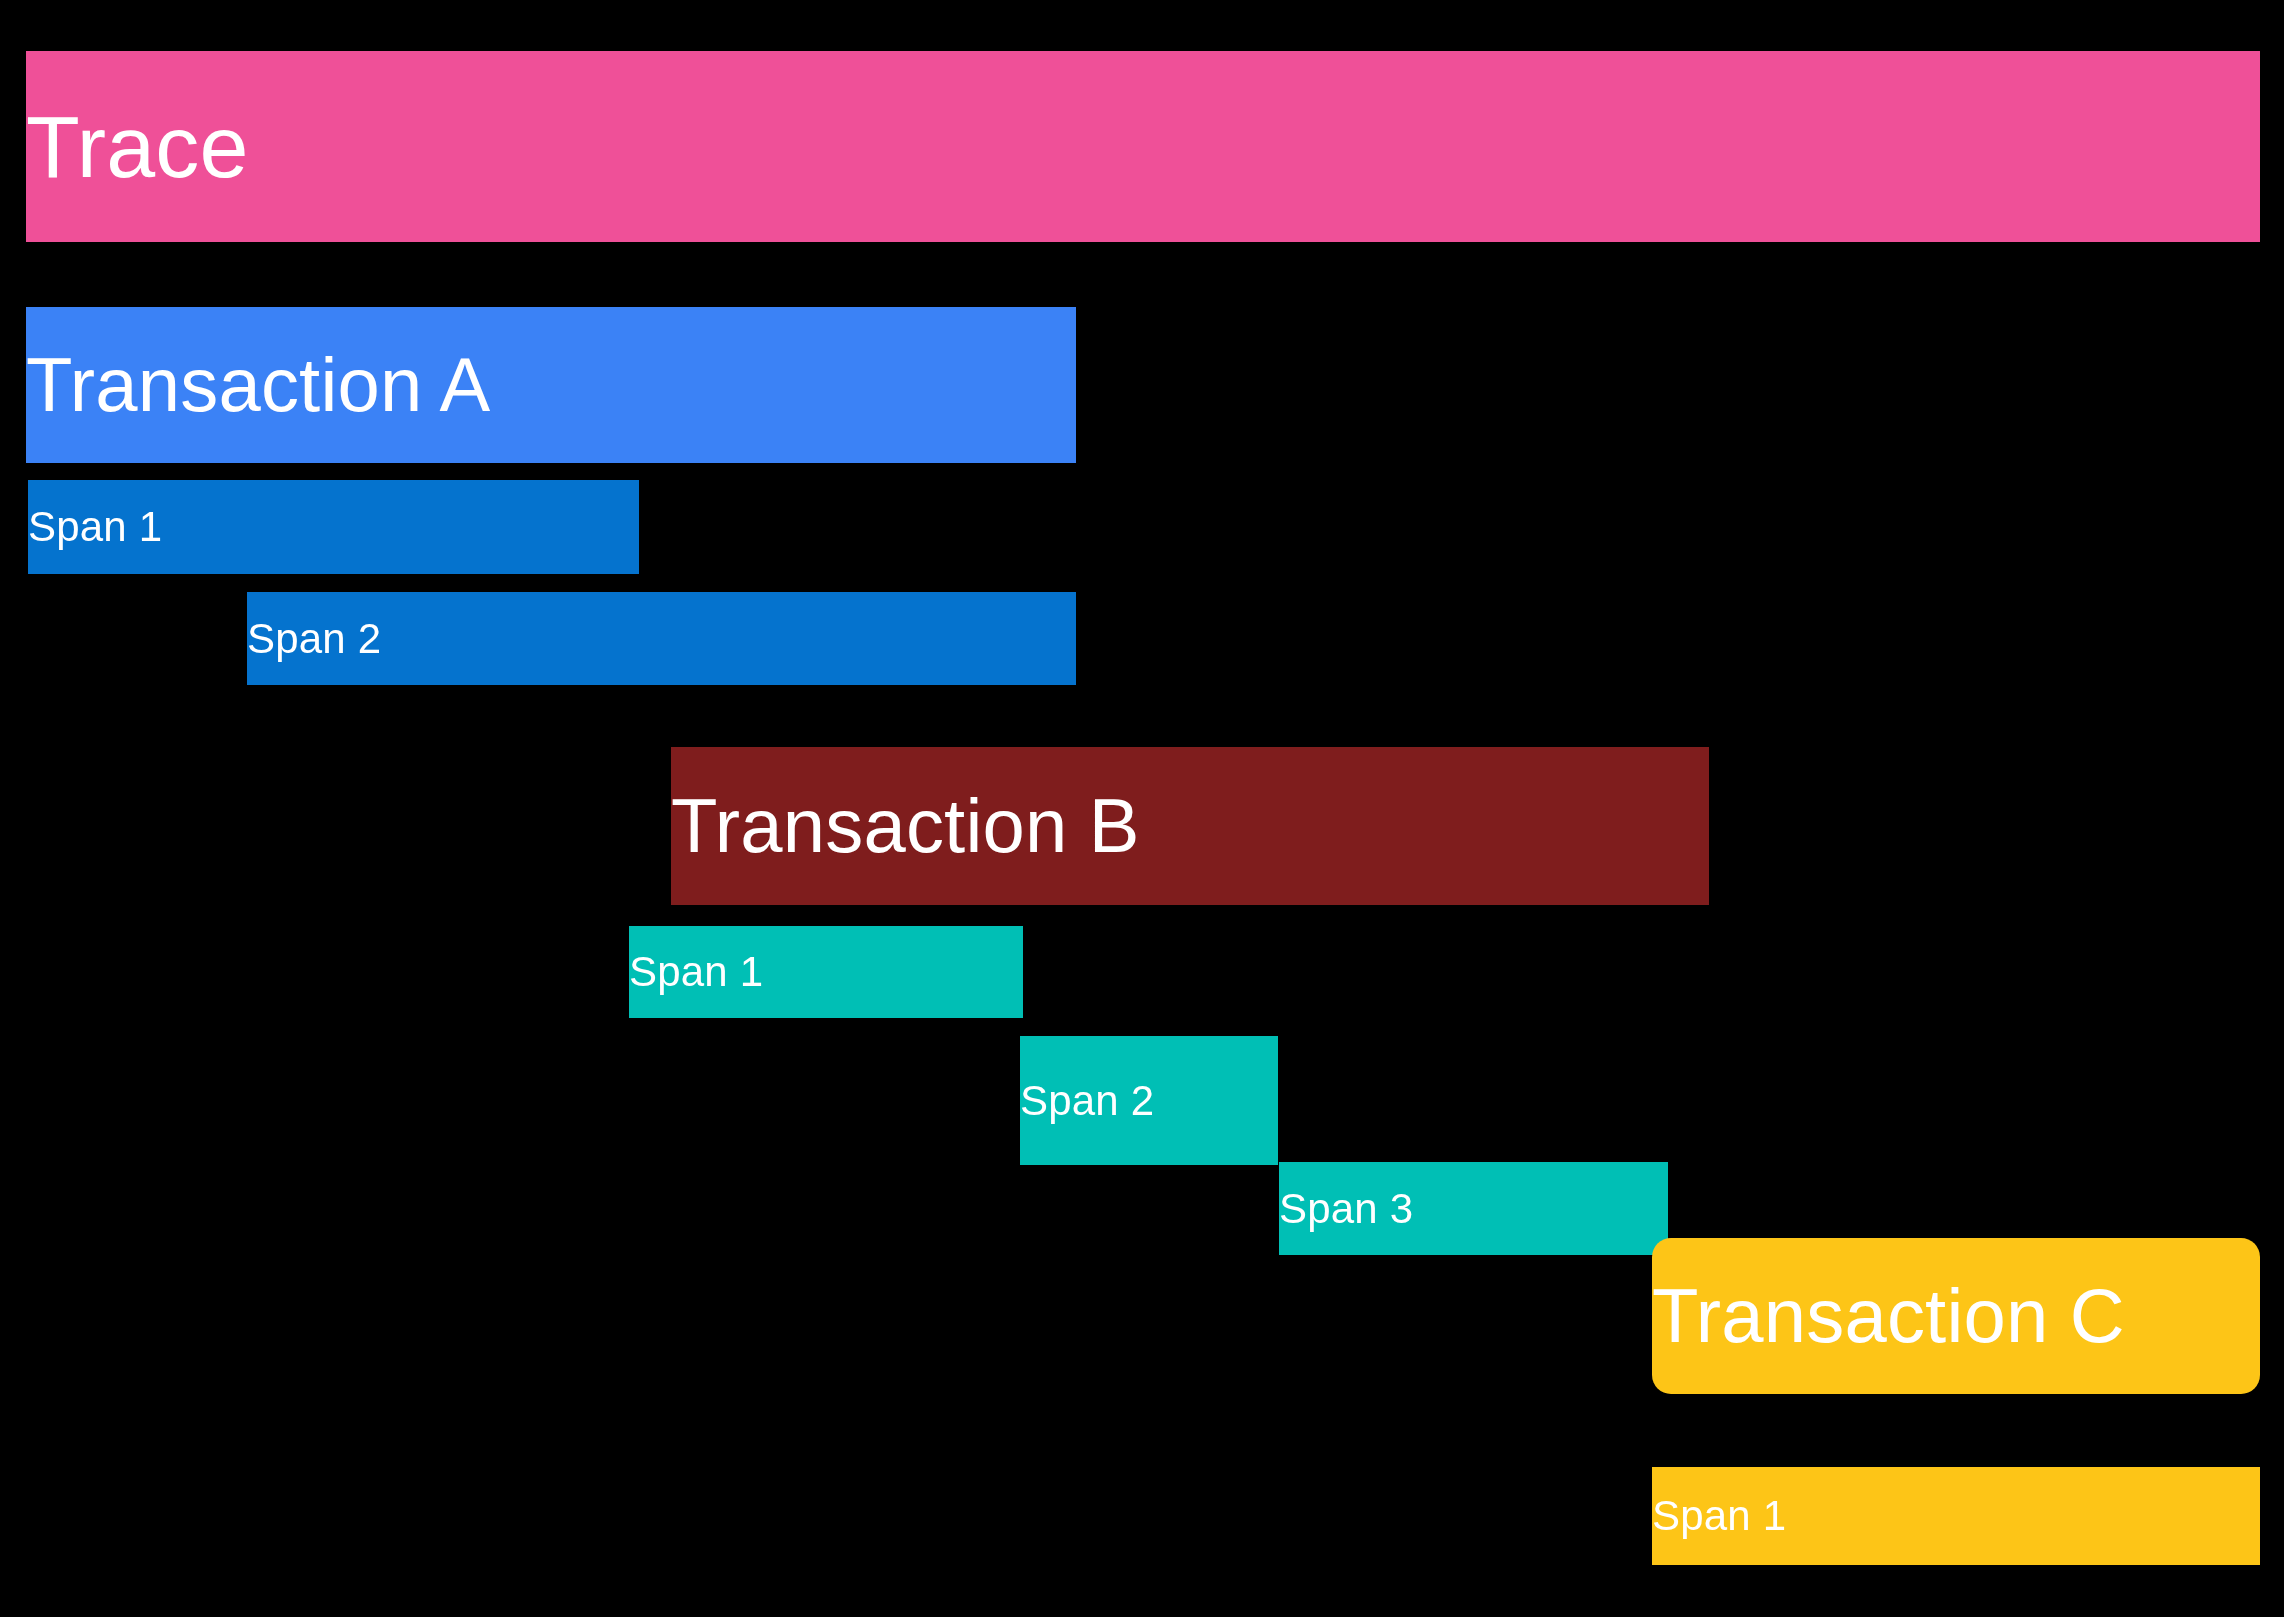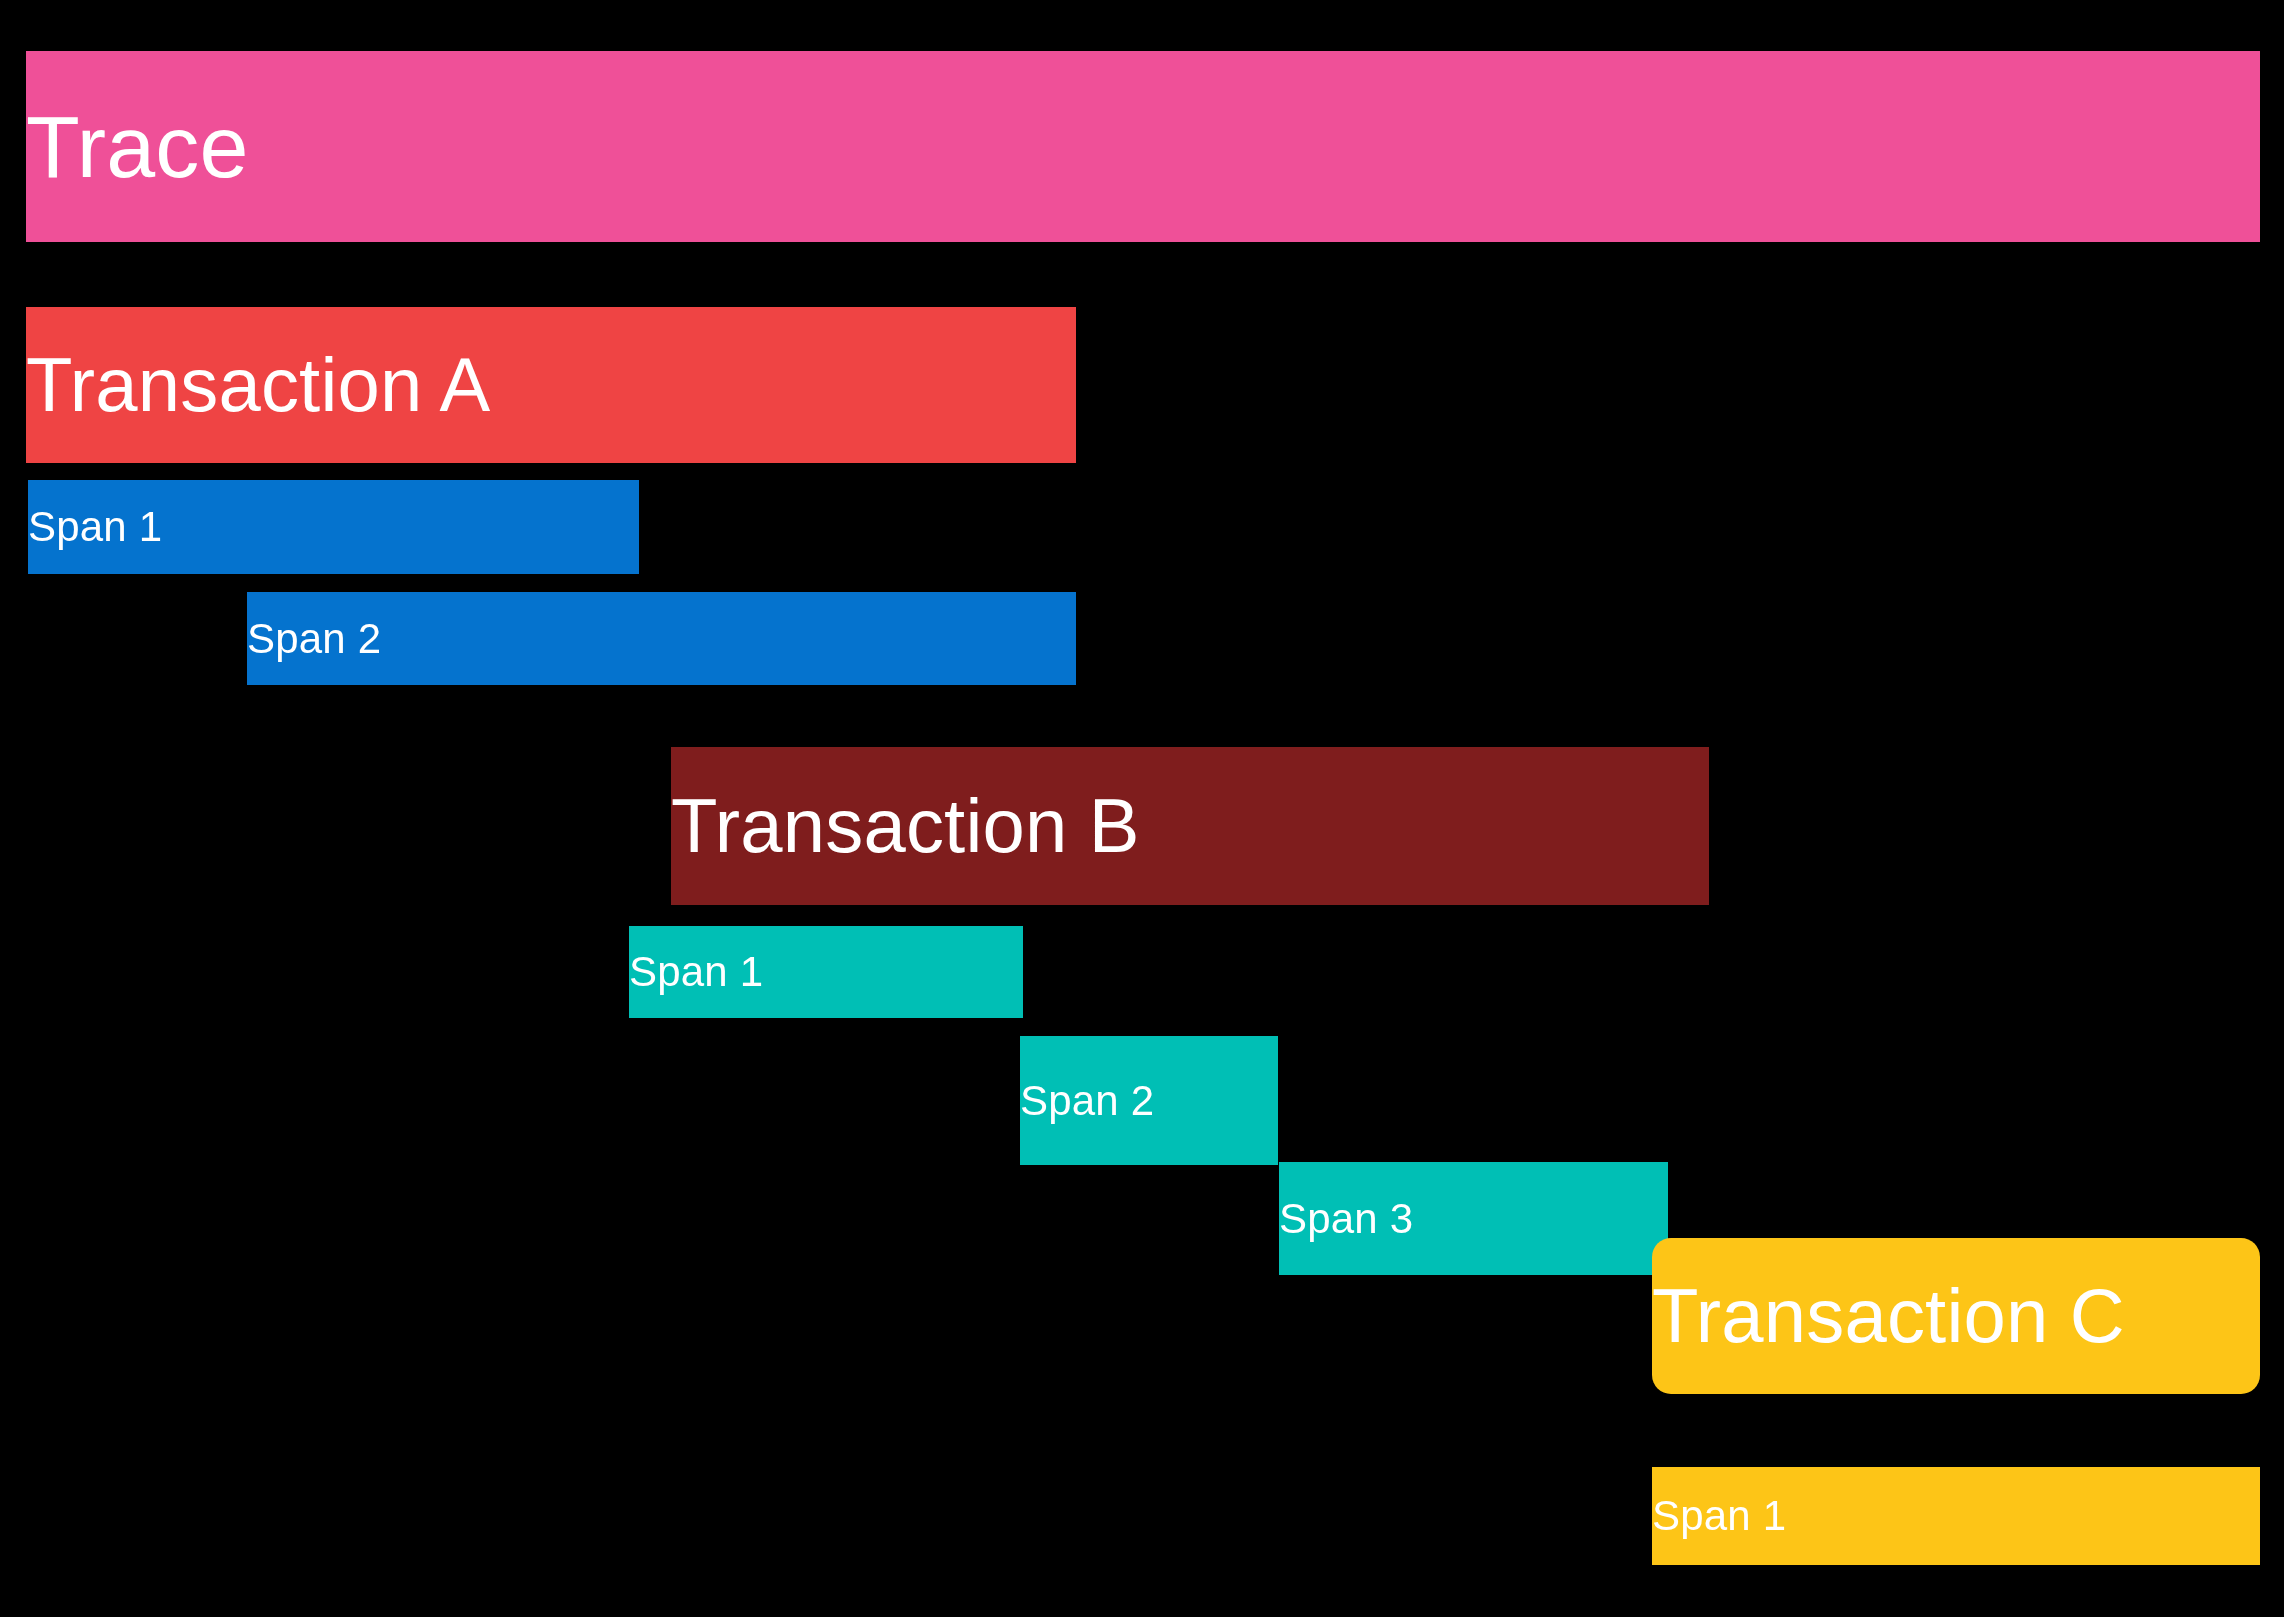--- a/index.html
+++ b/index.html
@@ -46,21 +46,21 @@
 </style>
 </head>
 <body style="background-color: rgb(0, 0, 0);">
 
 <div id="canvas" style="background-color: rgb(0, 0, 0);">
 
   <div class="bar tier-trace" style="left: 26px; top: 51px; width: 2234px; height: 191px; background-color: rgb(239, 80, 152);">
     <span class="bar-label">Trace</span>
   </div>
 
-  <div class="bar tier-transaction" style="left: 26px; top: 307px; width: 1050px; height: 156px; background-color: #ef4444;">
+  <div class="bar tier-transaction" style="left: 26px; top: 307px; width: 1050px; height: 156px; background-color: #3b82f6;">
     <span class="bar-label">Transaction A</span>
   </div>
 
   <div class="bar tier-span" style="left: 28px; top: 480px; width: 611px; height: 94px; background-color: rgb(5, 115, 206);">
     <span class="bar-label">Span 1</span>
   </div>
 
   <div class="bar tier-span" style="left: 247px; top: 592px; width: 829px; height: 93px; background-color: rgb(5, 115, 206);">
     <span class="bar-label">Span 2</span>
   </div>
@@ -70,21 +70,21 @@
   </div>
 
   <div class="bar tier-span" style="left: 629px; top: 926px; width: 394px; height: 92px; background-color: rgb(0, 191, 181);">
     <span class="bar-label">Span 1</span>
   </div>
 
   <div class="bar tier-span" style="left: 1020px; top: 1036px; width: 258px; height: 129px; background-color: rgb(0, 191, 181);">
     <span class="bar-label">Span 2</span>
   </div>
 
-  <div class="bar tier-span" style="left: 1279px; top: 1162px; width: 389px; height: 113px; background-color: rgb(0, 191, 181);">
+  <div class="bar tier-span" style="left: 1279px; top: 1162px; width: 389px; height: 93px; background-color: rgb(0, 191, 181);">
     <span class="bar-label">Span 3</span>
   </div>
 
   <div class="bar tier-transaction" style="left: 1652px; top: 1238px; width: 608px; height: 156px; background-color: rgb(253, 197, 23); border-radius: 19px;">
     <span class="bar-label">Transaction C</span>
   </div>
 
   <div class="bar tier-span" style="left: 1652px; top: 1467px; width: 608px; height: 98px; background-color: rgb(253, 197, 23);">
     <span class="bar-label">Span 1</span>
   </div>

